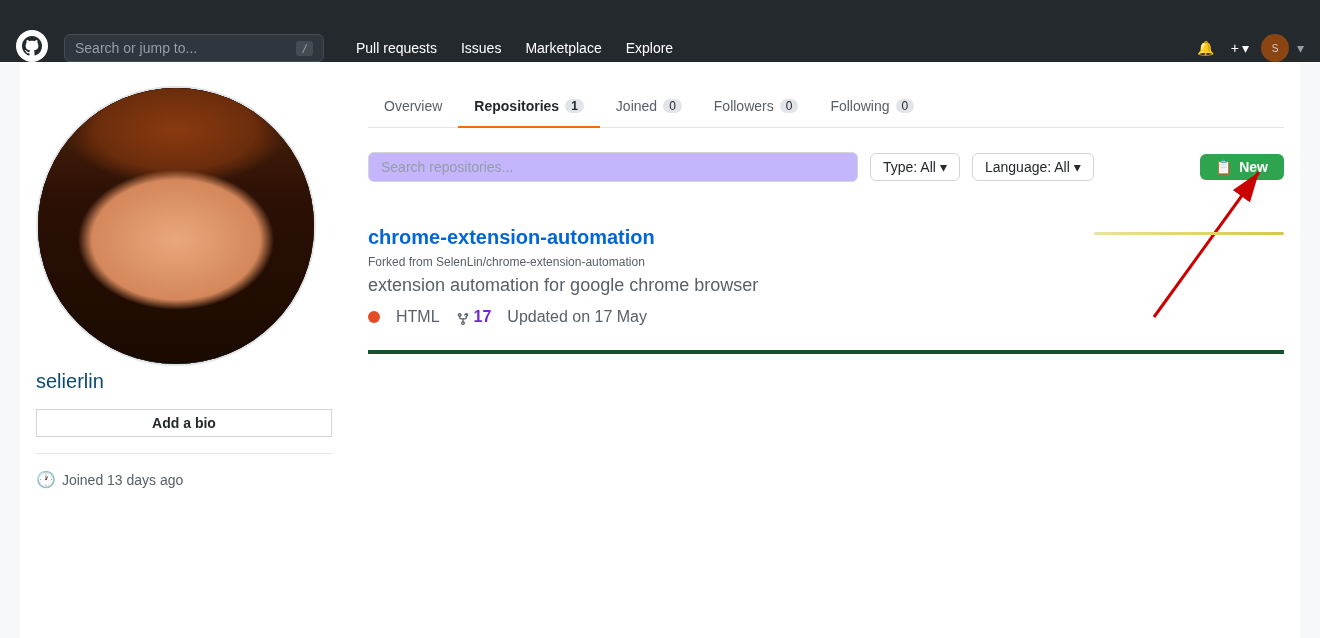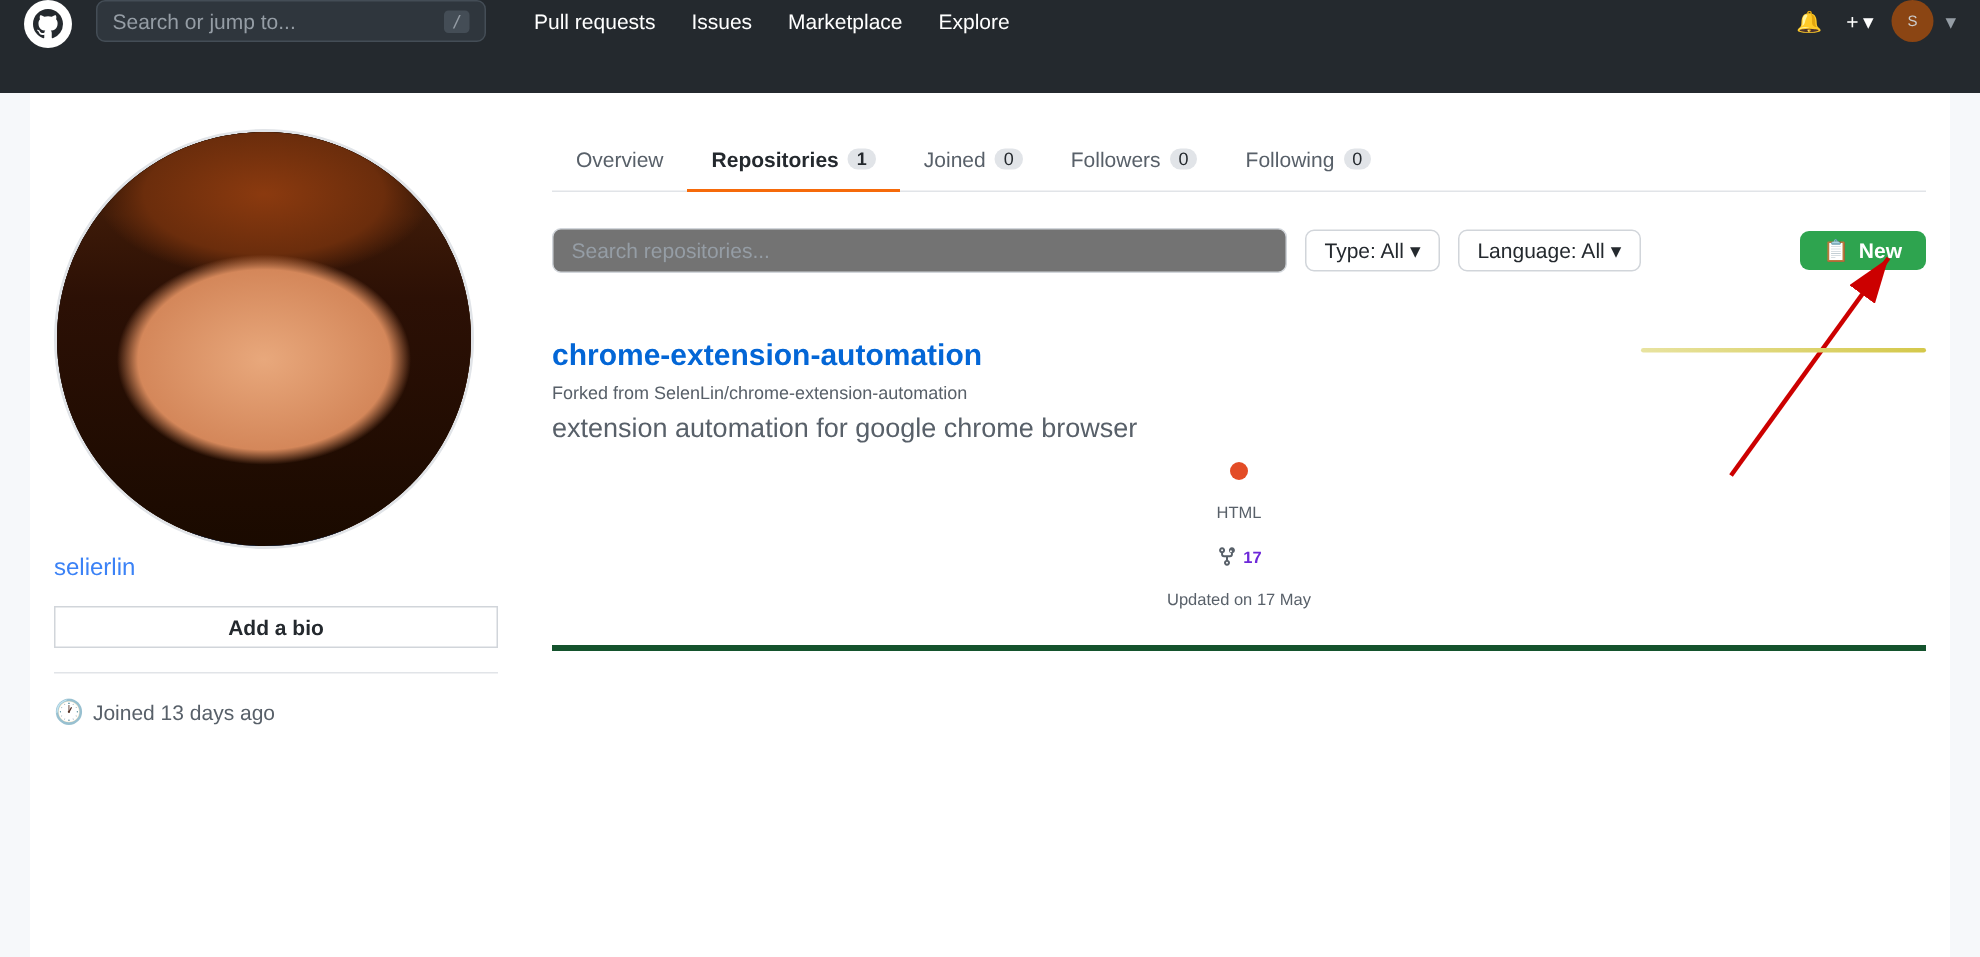--- a/index.html
+++ b/index.html
@@ -2,21 +2,21 @@
 <html><head>
   <meta charset="utf-8">
   <style>
     * { margin: 0; padding: 0; box-sizing: border-box; }
     body { font-family: -apple-system, BlinkMacSystemFont, "Segoe UI", Helvetica, Arial, sans-serif; font-size: 14px; background: #f6f8fa; color: #24292e; }
 
     
     .navbar {
       background: #24292e;
       display: flex;
-      align-items: flex-start;
+      align-items: flex-end;
       padding: 0 16px;
       height: 62px;
       gap: 16px;
     }
     .navbar-logo {
       width: 32px; height: 32px;
       background: white;
       border-radius: 50%;
       display: flex; align-items: center; justify-content: center;
       flex-shrink: 0;
@@ -122,22 +122,22 @@
         linear-gradient(180deg, #1a0a00 0%, #3d1a08 20%, #2c1005 40%, #1a0a00 100%);
     }
 
     .username-large {
       font-size: 26px;
       font-weight: 600;
       margin-top: 16px;
       color: #24292e;
     }
     .username-small {
-      font-size: 16px;
-      color: #3b82f6;
+      font-size: 20px;
+      color: #0c4a6e;
       font-weight: 300;
       margin-top: 4px;
     }
     .add-bio-btn {
       width: 100%;
       margin-top: 16px;
       padding: 5px 12px;
       background: white;
       border: 1px solid #d1d5da;
       border-radius: 0;
@@ -212,21 +212,21 @@
       margin-bottom: 20px;
       align-items: center;
     }
     .search-input {
       flex: 1;
       padding: 6px 12px;
       border: 1px solid #d1d5da;
       border-radius: 6px;
       font-size: 14px;
       color: #24292e;
-      background: #737373;
+      background: #c4b5fd;
       max-width: 490px;
     }
     .search-input::placeholder { color: #959da5; }
     .select-btn {
       padding: 5px 12px;
       border: 1px solid #d1d5da;
       border-radius: 6px;
       background: white;
       font-size: 14px;
       cursor: pointer;
@@ -273,23 +273,22 @@
     }
     .repo-description {
       color: #586069;
       font-size: 18px;
       margin-bottom: 12px;
     }
     .repo-meta {
       display: flex;
       align-items: center;
       gap: 16px;
-      font-size: 11px;
-      color: #586069;
-      flex-direction: column;
+      font-size: 16px;
+      color: #586069;
     }
     .lang-dot {
       width: 12px; height: 12px;
       border-radius: 50%;
       background: #e34c26;
       display: inline-block;
     }
     .lang-name { color: #586069; }
     .fork-count {
       display: flex;

